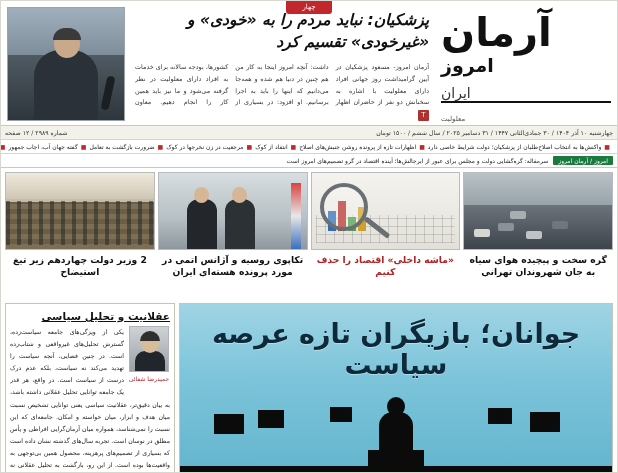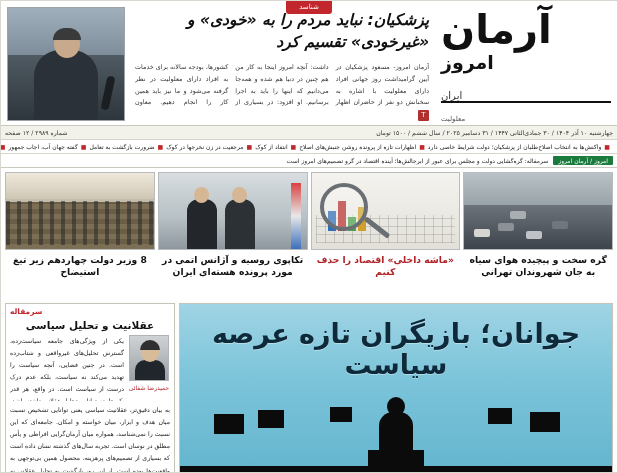--- a/index.html
+++ b/index.html
@@ -52,23 +52,23 @@
   }
   .logo-sub {
     font-size: 19px;
     font-weight: bold;
     color: #111;
     line-height: 1;
     margin-top: 4px;
     white-space: nowrap;
   }
   .logo-tag {
-    font-size: 10px;
+    font-size: 14px;
     color: #333;
-    margin-top: 18px;
+    margin-top: 10px;
     white-space: nowrap;
   }
   .logo-tag2 {
     font-size: 7px;
     color: #555;
     margin-top: 14px;
     writing-mode: horizontal-tb;
     white-space: nowrap;
   }
   .logo-rule {
@@ -394,23 +394,23 @@
     text-align: left;
     font-size: 7.5px;
     color: #c2272d;
     font-weight: bold;
     direction: rtl;
   }
   .side-title {
     margin-top: 3px;
     font-size: 10.5px;
     font-weight: bold;
-    text-align: center;
     direction: rtl;
     color: #111;
+    text-decoration: underline;
   }
   .side-body-wrap {
     display: flex;
     flex-direction: row;
     margin-top: 4px;
     gap: 4px;
     flex: 1 1 auto;
     overflow: hidden;
   }
   .side-author {
@@ -473,21 +473,21 @@
     text-align: center;
     border-radius: 0 0 3px 3px;
     z-index: 5;
   }
 </style>
 </head>
 <body>
 
 <div class="page">
 
-  <div class="top-tab">شناسد</div>
+  <div class="top-tab">چهار</div>
 
   <div class="masthead">
 
     <div class="logo-block">
       <div class="logo-title">آرمان</div>
       <div class="logo-sub">امروز</div>
       <div class="logo-tag">ایران</div>
       <div class="logo-rule"></div>
       <div class="logo-tag2">معلولیت</div>
     </div>
@@ -573,21 +573,21 @@
       </div>
       <div class="quad-cap">تکاپوی روسیه و آژانس اتمی در مورد پرونده هسته‌ای ایران</div>
     </div>
 
     <div class="quad-cell">
       <div class="quad-img img-parl">
         <div class="ceiling"></div>
         <div class="seats"></div>
         <div class="people"></div>
       </div>
-      <div class="quad-cap">8 وزیر دولت چهاردهم زیر تیغ استیضاح</div>
+      <div class="quad-cap">2 وزیر دولت چهاردهم زیر تیغ استیضاح</div>
     </div>
   </div>
 
   <div class="bottom">
 
     <div class="bottom-main">
       <div class="bm-headline">جوانان؛ بازیگران تازه عرصه سیاست</div>
       <div class="silhouette">
         <div class="sign" style="left:34px;bottom:58px;width:30px;height:20px;"></div>
         <div class="sign" style="left:78px;bottom:64px;width:26px;height:18px;"></div>
@@ -596,21 +596,20 @@
         <div class="sign" style="left:150px;bottom:70px;width:22px;height:15px;"></div>
         <div class="podium"></div>
         <div class="speaker"></div>
         <div class="speaker-head"></div>
         <div class="crowd"></div>
         <div class="crowd-base"></div>
       </div>
     </div>
 
     <div class="bottom-side">
-      <div class="side-kicker">سرمقاله</div>
       <div class="side-title">عقلانیت و تحلیل سیاسی</div>
       <div class="side-body-wrap">
         <div class="side-author">
           <div class="author-photo">
             <div class="a-body"></div>
             <div class="a-head"></div>
             <div class="a-hair"></div>
           </div>
           <div class="author-name">حمیدرضا شفائی</div>
         </div>

